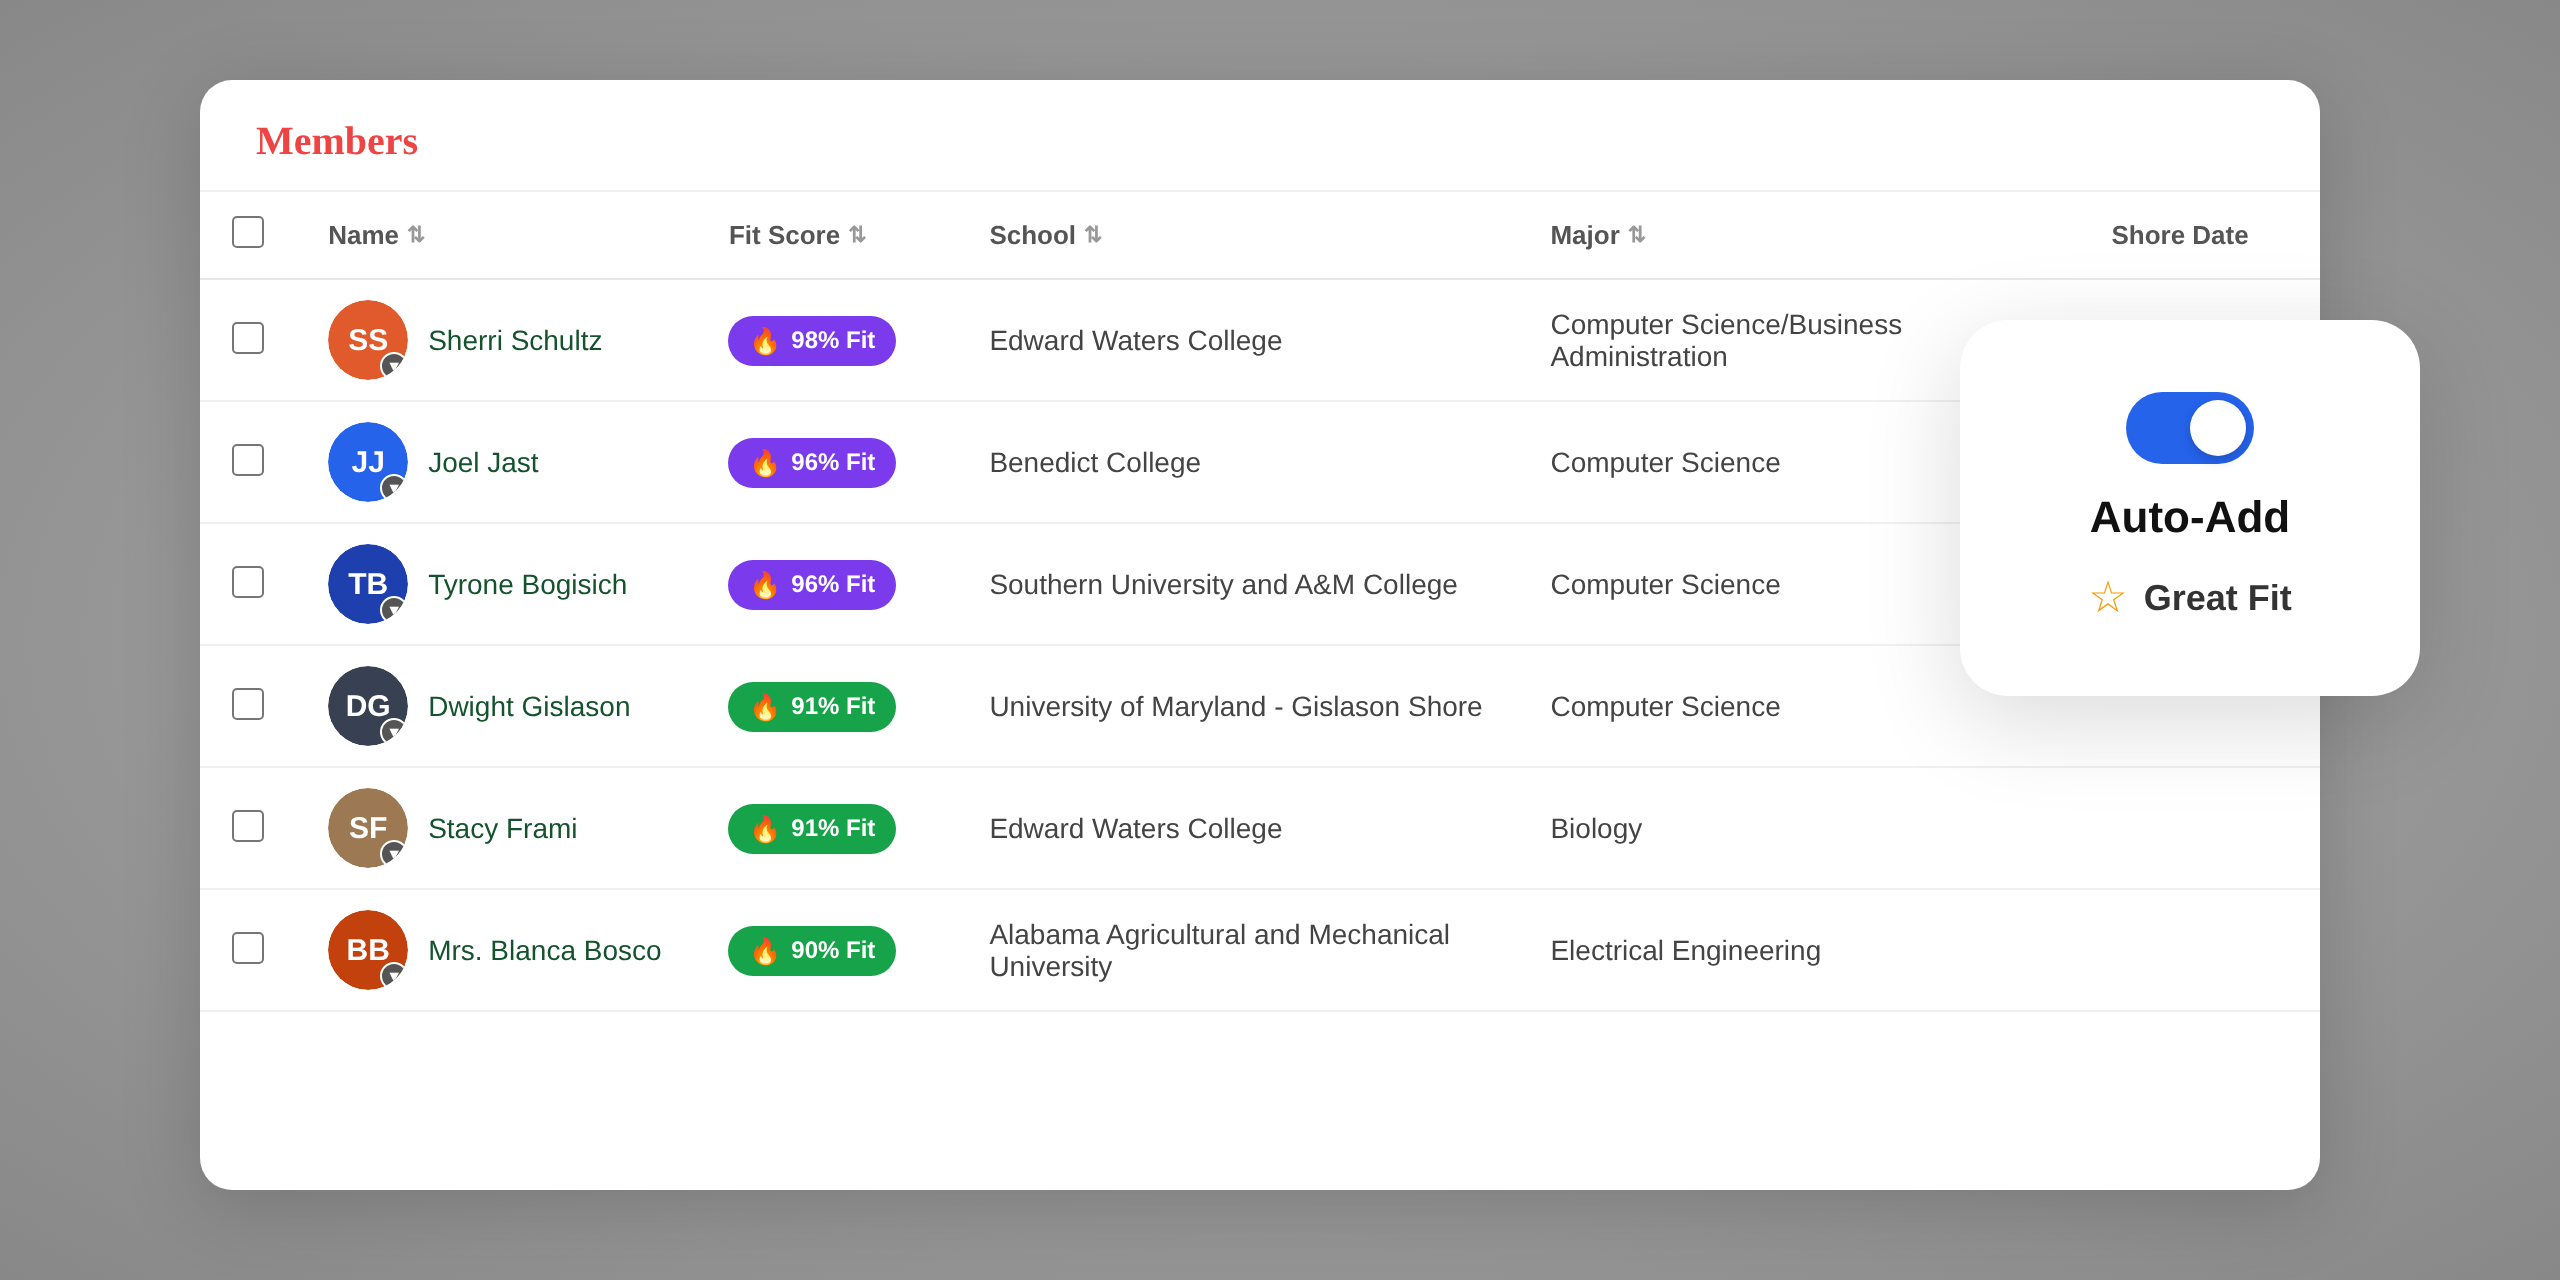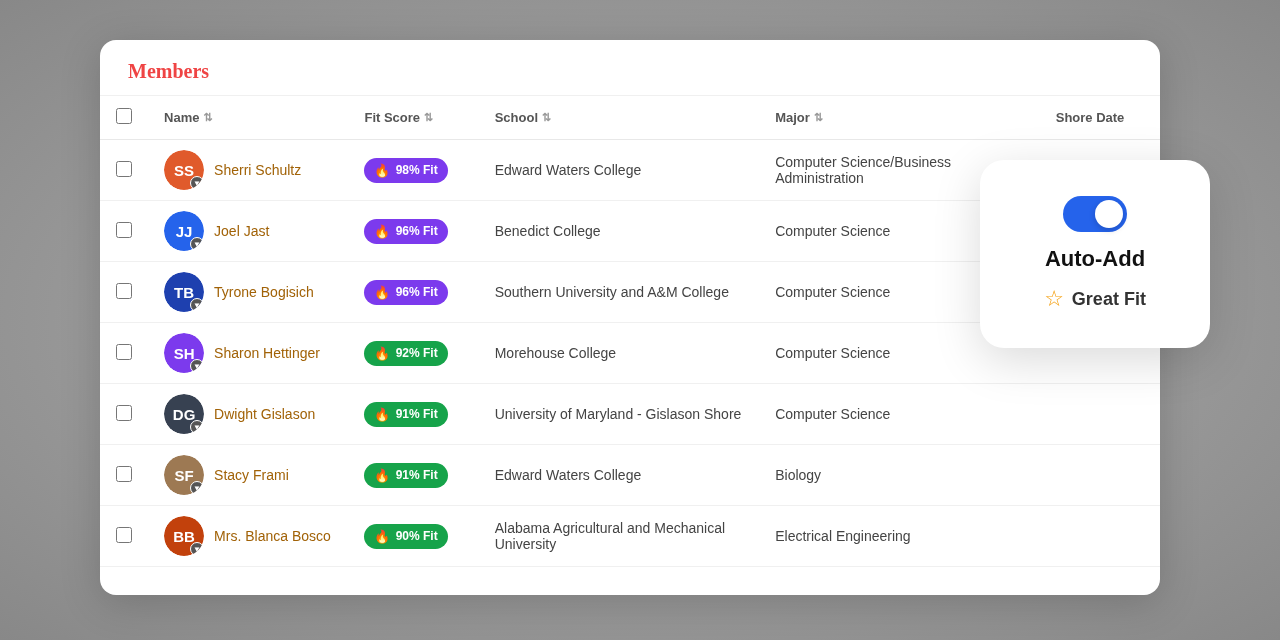--- a/index.html
+++ b/index.html
@@ -132,21 +132,21 @@
       border-radius: 50%;
       border: 1.5px solid #fff;
       display: flex;
       align-items: center;
       justify-content: center;
       font-size: 8px;
       color: #fff;
     }
 
     .member-link {
-      color: #a16207;
+      color: #14532d;
       font-weight: 500;
       text-decoration: none;
       cursor: pointer;
       text-align: center;
     }
 
     .fit-badge {
       display: inline-flex;
       align-items: center;
       gap: 5px;
@@ -347,43 +347,20 @@
     <td>Computer Science</td>
     <td></td>
   </tr>
           <tr>
     <td class="checkbox-col">
       <input type="checkbox" style="">
     </td>
     <td>
       <div class="member-name-cell">
         <div class="avatar" style="position:relative;">
-          <div class="avatar-placeholder" style="background:#7c3aed;">SH</div>
-          <div class="avatar-badge">▼</div>
-        </div>
-        <span class="member-link">Sharon Hettinger</span>
-      </div>
-    </td>
-    <td>
-      <span class="fit-badge green">
-        <span class="fit-icon">🔥</span>
-        92% Fit
-      </span>
-    </td>
-    <td>Morehouse College</td>
-    <td>Computer Science</td>
-    <td></td>
-  </tr>
-          <tr>
-    <td class="checkbox-col">
-      <input type="checkbox" style="">
-    </td>
-    <td>
-      <div class="member-name-cell">
-        <div class="avatar" style="position:relative;">
           <div class="avatar-placeholder" style="background:#374151;">DG</div>
           <div class="avatar-badge">▼</div>
         </div>
         <span class="member-link">Dwight Gislason</span>
       </div>
     </td>
     <td>
       <span class="fit-badge green">
         <span class="fit-icon">🔥</span>
         91% Fit

